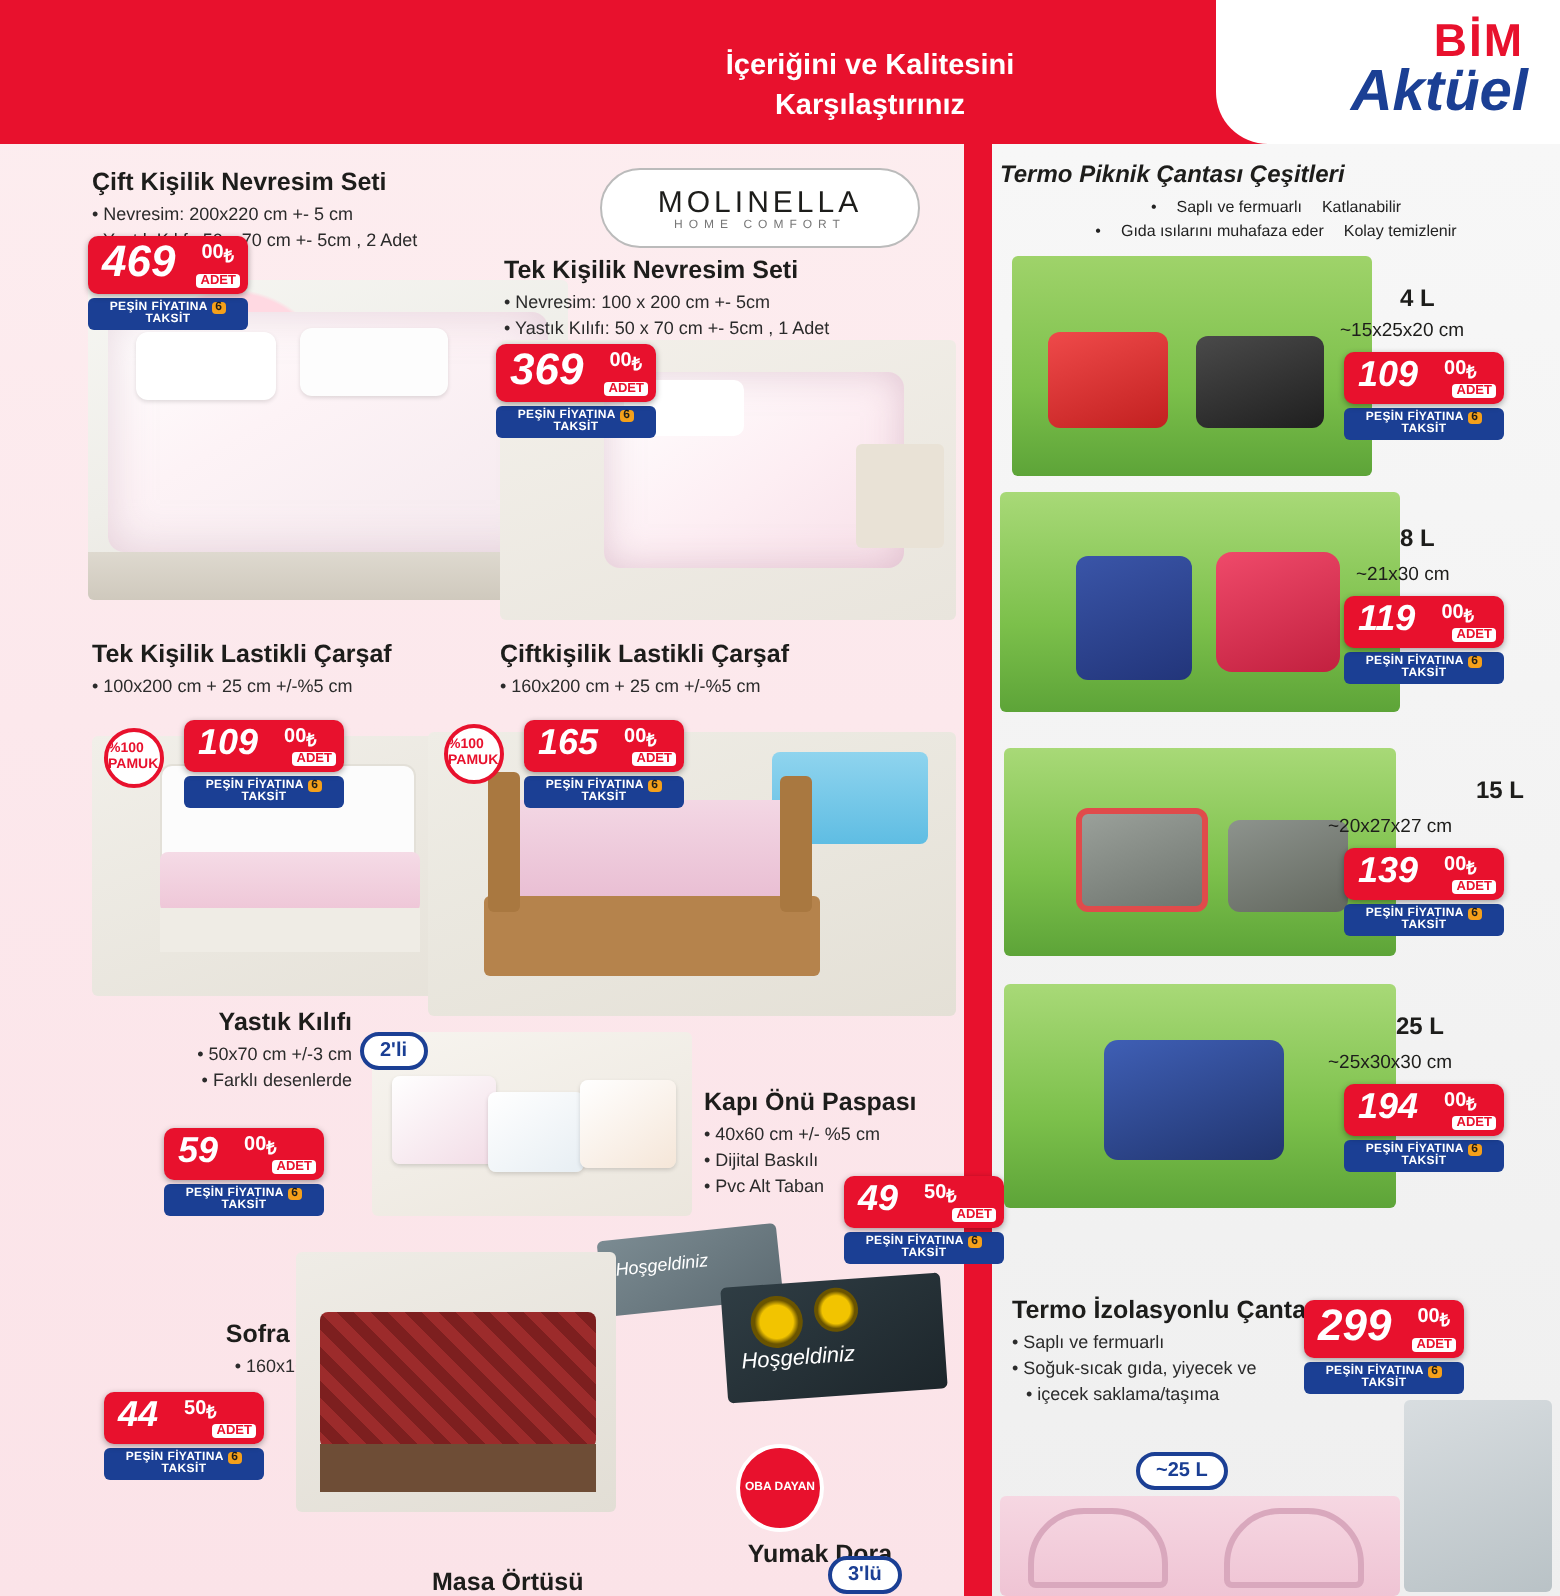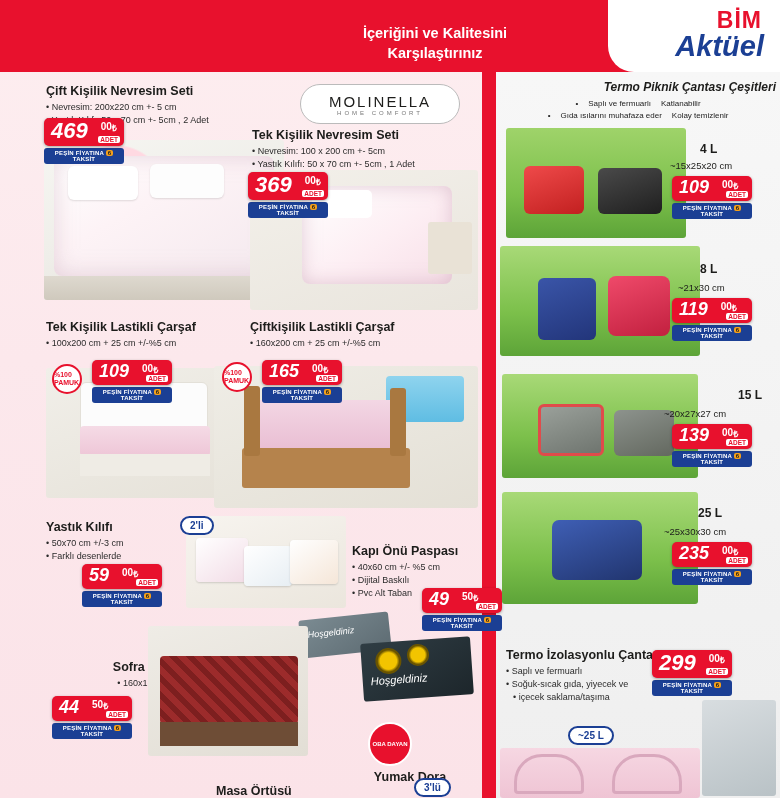--- a/index.html
+++ b/index.html
@@ -61,21 +61,21 @@
   .photo { position:absolute; border-radius:3px; overflow:hidden; }
 
   .badge-round { position:absolute; width:30px; height:30px; border-radius:50%;
     background:#fff; border:2px solid #e8112d; color:#e8112d; font-size:7px;
     font-weight:bold; display:flex; align-items:center; justify-content:center;
     flex-direction:column; line-height:8px; }
   .badge-pill { position:absolute; background:#fff; border:2px solid #1b3f94; color:#1b3f94;
     font-size:10px; font-weight:bold; border-radius:12px; padding:2px 8px; }
 
   
-  .rc-title { text-align:right; font-size:12px; font-weight:bold; color:#1d1d1b;
+  .rc-title { text-align:left; font-size:12px; font-weight:bold; color:#1d1d1b;
     font-style:italic; }
   .rc-sub { text-align:center; font-size:8px; color:#222; line-height:1.5; }
   .rc-sub div::before { content:"• "; }
   .lt { position:absolute; font-size:12px; font-weight:bold; color:#1d1d1b; }
   .dim { position:absolute; font-size:9.5px; color:#1d1d1b; }
 
   .molinella { position:absolute; left:300px; top:84px; width:160px; height:40px;
     border:1px solid #bbb; border-radius:20px; background:#fff;
     display:flex; flex-direction:column; align-items:center; justify-content:center; }
   .molinella .m1 { font-size:15px; letter-spacing:2px; color:#1d1d1b; }
@@ -227,21 +227,21 @@
       <span class="main">165</span><span class="cents">00</span><span class="tl">₺</span>
       <span class="unit">ADET</span>
     </div>
     <div class="taksit">
       <span>PEŞİN FİYATINA</span>
       <span class="n">6</span>
       <span>TAKSİT</span>
     </div>
   </div>
 
-  <div style="position:absolute;left:46px;top:520px;width:130px;">
+  <div style="position:absolute;left:46px;top:504px;width:130px;text-align:right;">
     <div class="ttl">Yastık Kılıfı</div>
     <div class="spec" style="margin-top:3px;">
       <div>50x70 cm +/-3 cm</div>
       <div>Farklı desenlerde</div>
     </div>
   </div>
 
   <div class="photo" style="left:186px;top:516px;width:160px;height:92px;
       background:linear-gradient(160deg,#f7f4ef,#ebe6dd);">
     <div style="position:absolute;left:10px;top:22px;width:52px;height:44px;border-radius:4px;background:linear-gradient(145deg,#fff,#f2dce6);box-shadow:0 1px 2px rgba(0,0,0,.15);"></div>
@@ -406,21 +406,21 @@
   </div>
 
   <div class="photo" style="left:502px;top:492px;width:196px;height:112px;
       background:linear-gradient(180deg,#a8d977 0%,#7cc04b 60%,#5da438 100%);">
     <div style="position:absolute;left:50px;top:28px;width:90px;height:60px;border-radius:7px;background:linear-gradient(160deg,#3f5fb5,#21356f);"></div>
   </div>
   <div class="lt" style="left:698px;top:506px;">25 L</div>
   <div class="dim" style="left:664px;top:526px;">~25x30x30 cm</div>
   <div class="tag small" style="left:672px;top:542px;">
     <div class="box">
-      <span class="main">235</span><span class="cents">00</span><span class="tl">₺</span>
+      <span class="main">194</span><span class="cents">00</span><span class="tl">₺</span>
       <span class="unit">ADET</span>
     </div>
     <div class="taksit">
       <span>PEŞİN FİYATINA</span>
       <span class="n">6</span>
       <span>TAKSİT</span>
     </div>
   </div>
 
   <div style="position:absolute;left:506px;top:648px;width:150px;">

